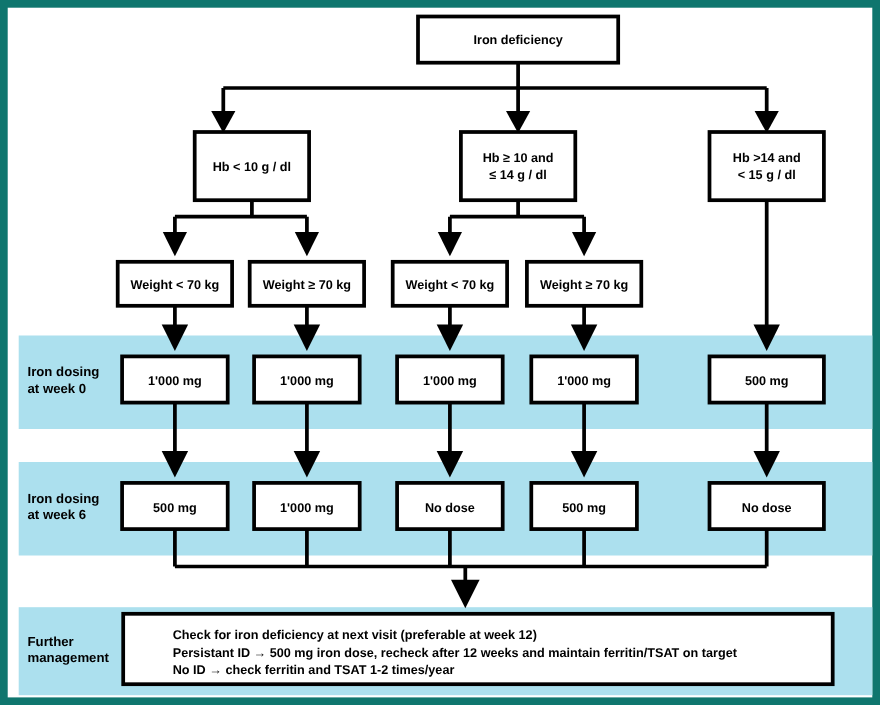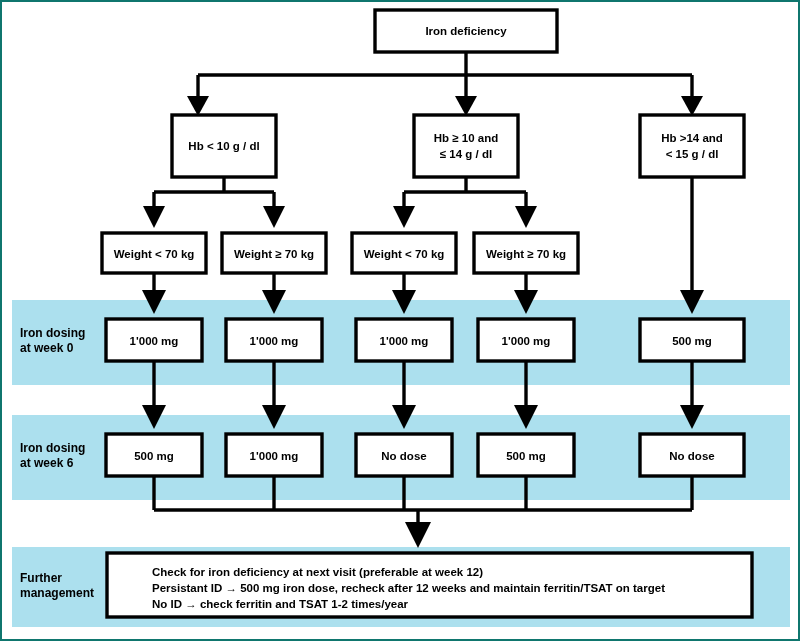--- a/index.html
+++ b/index.html
@@ -9,21 +9,21 @@
   }
   body {
     font-family: "Liberation Sans", sans-serif;
   }
   #frame {
     position: relative;
     width: 800px;
     height: 641px;
     background: #ffffff;
     box-sizing: border-box;
-    border: 2px solid #0f766e;
+    border: 7px solid #0f766e;
     overflow: hidden;
   }
   svg.flow {
     position: absolute;
     left: 0;
     top: 0;
     width: 800px;
     height: 641px;
     display: block;
   }

